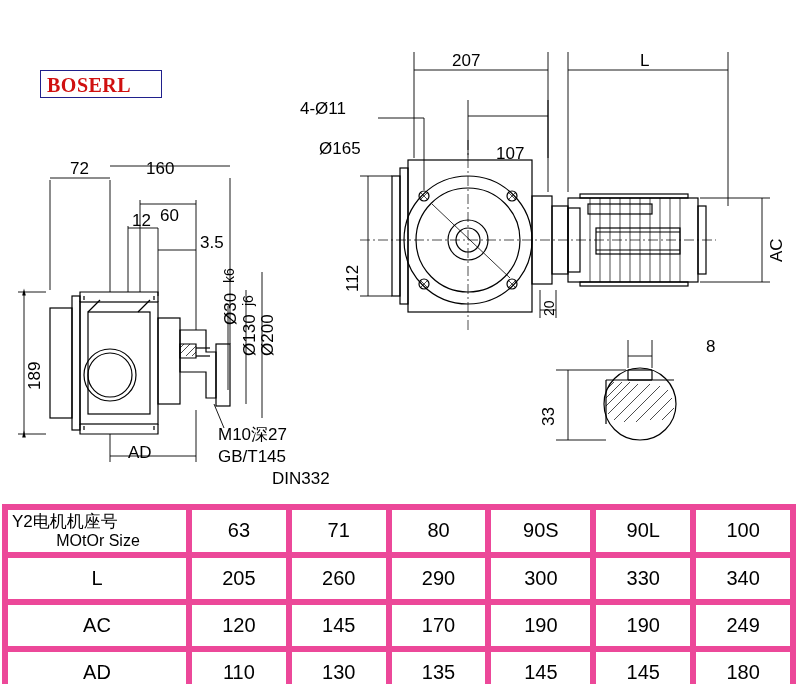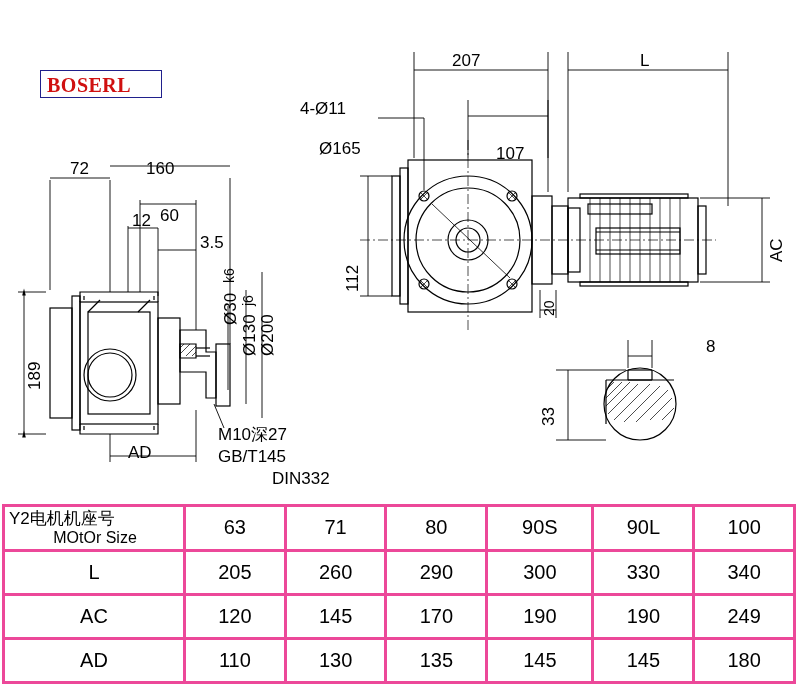--- a/index.html
+++ b/index.html
@@ -70,21 +70,21 @@
   }
   table.spec {
     position: absolute;
     left: 2px;
     top: 504px;
     width: 794px;
     border-collapse: collapse;
     font-family: "Liberation Sans", sans-serif;
   }
   table.spec td {
-    border: 3px solid #ec4899;
+    border: 6px solid #ec4899;
     text-align: center;
     font-size: 20px;
     height: 37px;
     padding: 2px;
   }
   table.spec td.hdr-label {
     width: 172px;
     font-size: 17px;
     line-height: 1.15;
     text-align: left;

